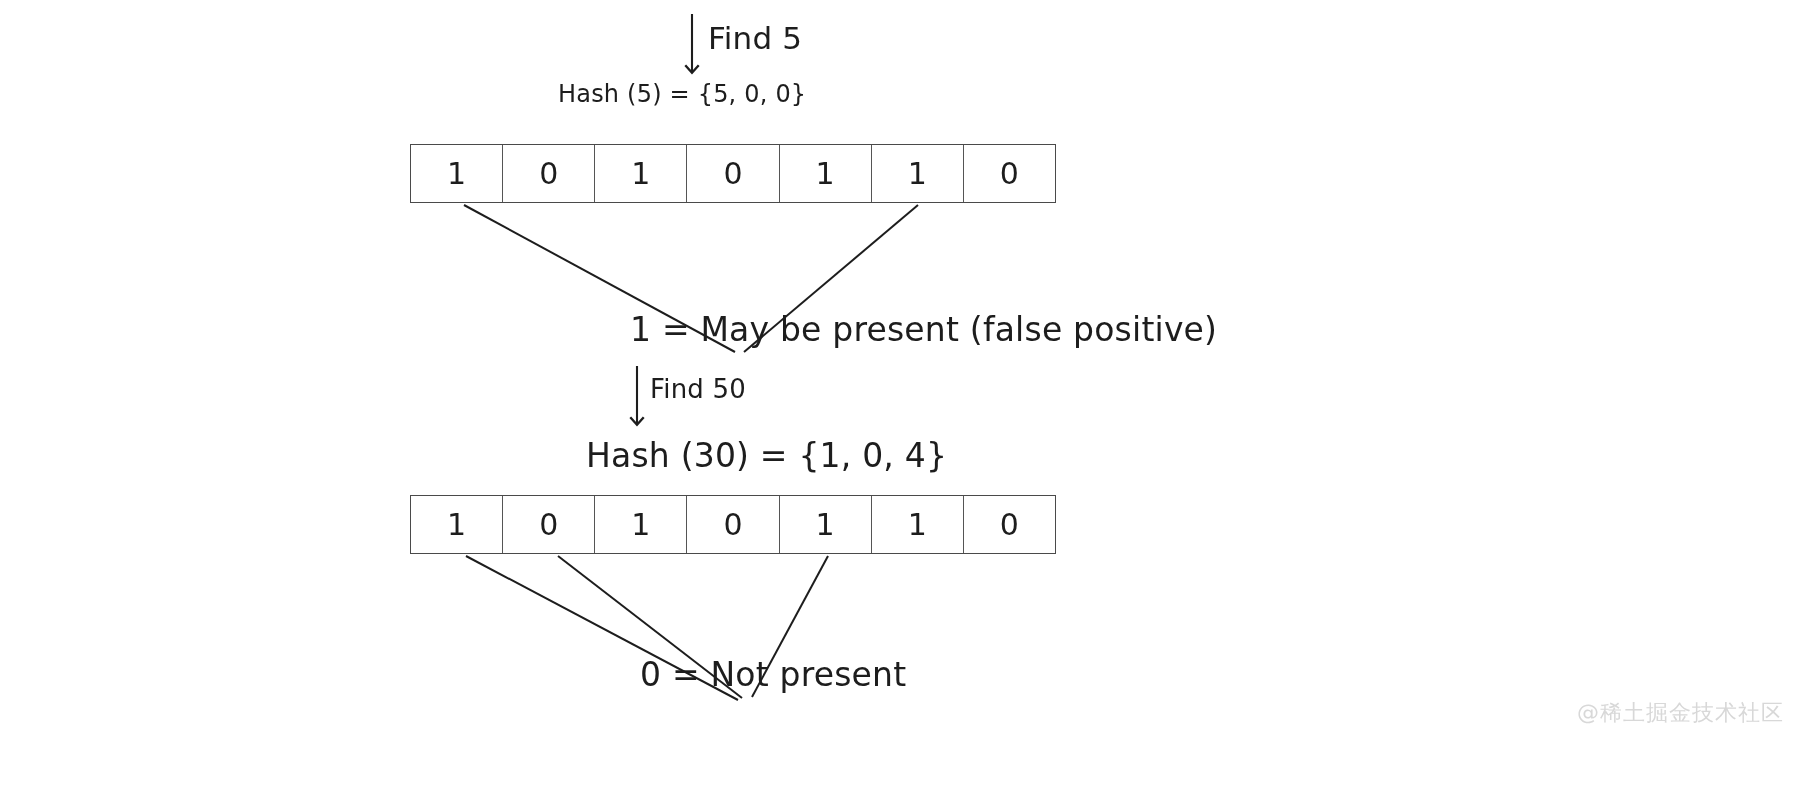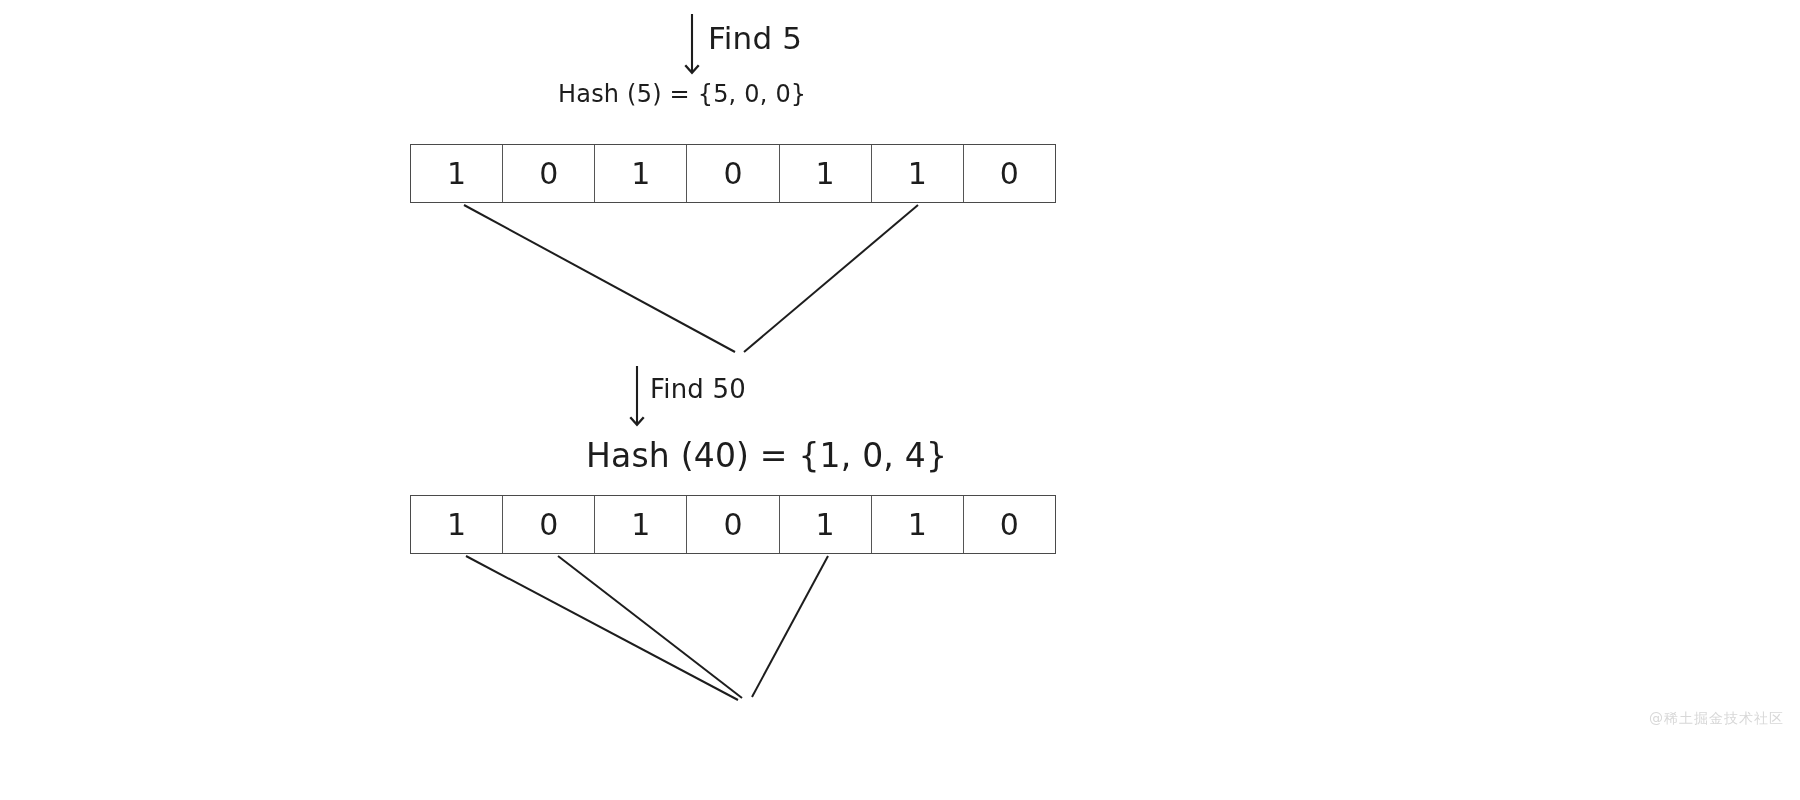--- a/index.html
+++ b/index.html
@@ -96,21 +96,21 @@
   }
   .bit-cell:last-child {
     border-right: none;
   }
 
   
   .watermark {
     position: absolute;
     right: 16px;
     bottom: 8px;
-    font-size: 14px;
+    font-size: 22px;
     color: #d8d8d8;
     letter-spacing: 1px;
     white-space: nowrap;
   }
 
   svg.overlay {
     position: absolute;
     left: 0;
     top: 0;
     width: 1800px;
@@ -157,31 +157,33 @@
   <div class="bit-array bit-array-top">
     <div class="bit-cell">1</div>
     <div class="bit-cell">0</div>
     <div class="bit-cell">1</div>
     <div class="bit-cell">0</div>
     <div class="bit-cell">1</div>
     <div class="bit-cell">1</div>
     <div class="bit-cell">0</div>
   </div>
 
+  <div class="txt label-result-1">1 = May be present (false positive)</div>
 
   <div class="txt label-find-50">Find 50</div>
 
-  <div class="txt label-hash-50">Hash (40) = {1, 0, 4}</div>
+  <div class="txt label-hash-50">Hash (30) = {1, 0, 4}</div>
 
   <div class="bit-array bit-array-bottom">
     <div class="bit-cell">1</div>
     <div class="bit-cell">0</div>
     <div class="bit-cell">1</div>
     <div class="bit-cell">0</div>
     <div class="bit-cell">1</div>
     <div class="bit-cell">1</div>
     <div class="bit-cell">0</div>
   </div>
 
+  <div class="txt label-result-0">0 = Not present</div>
 
   <div class="watermark">@稀土掘金技术社区</div>
 
 </div>
 
 </body></html>

